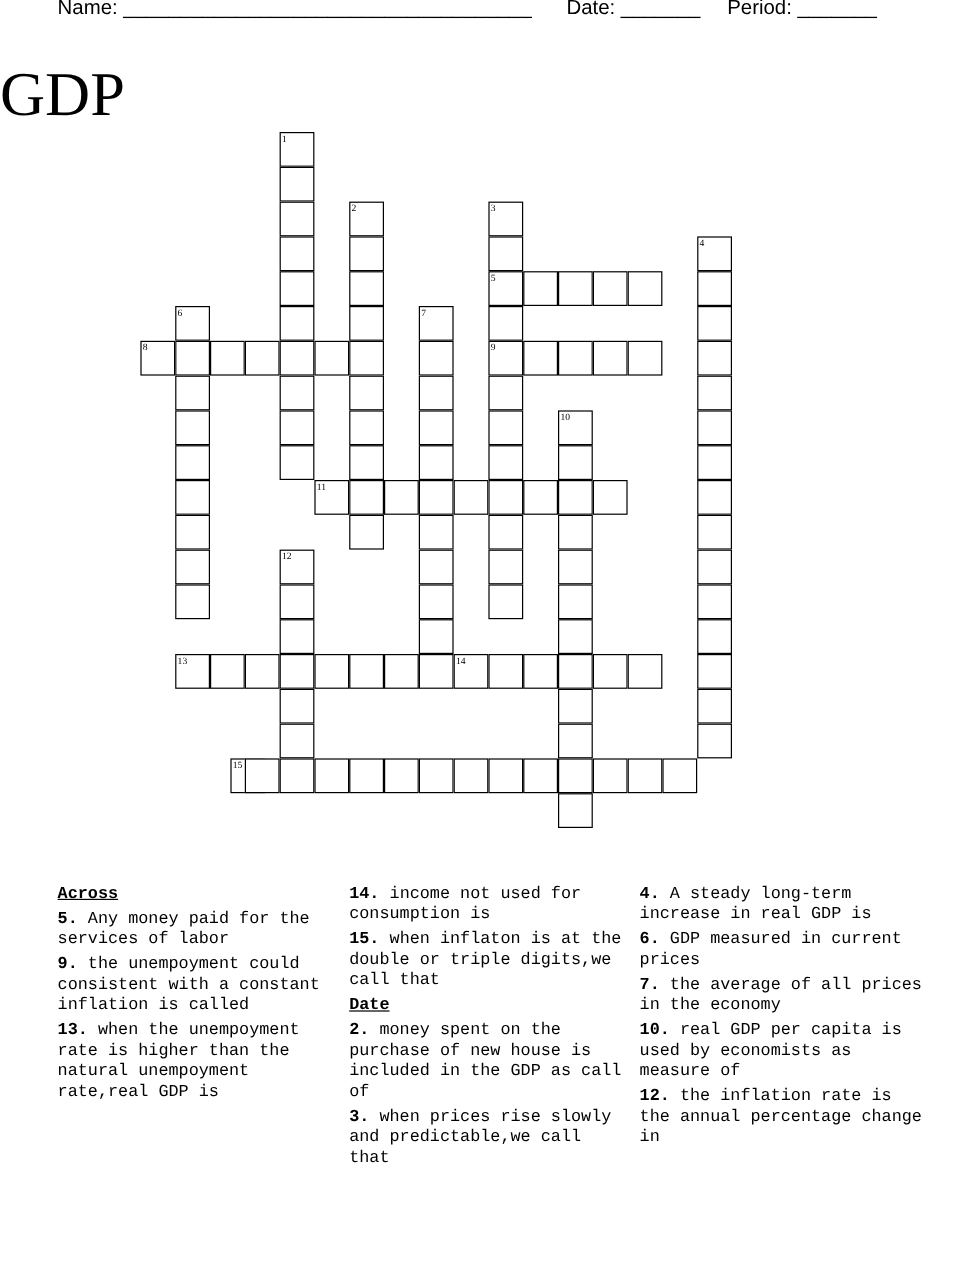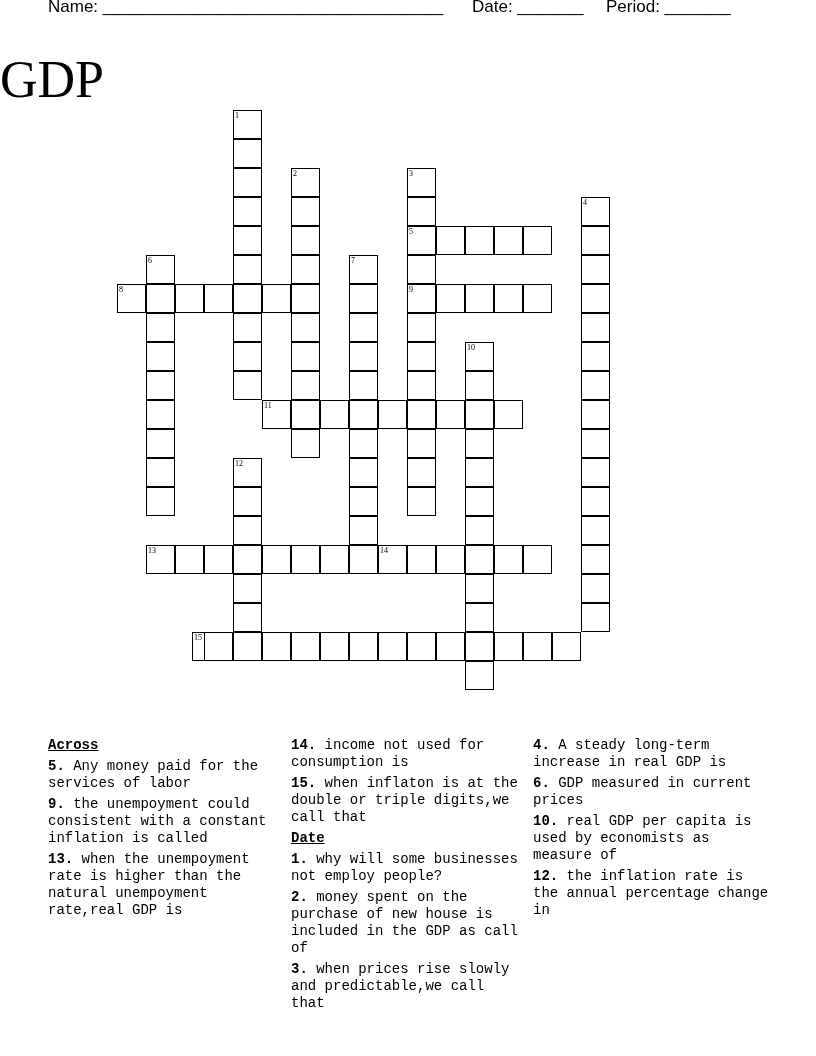--- a/index.html
+++ b/index.html
@@ -204,23 +204,23 @@
   <div class="heading">Across</div>
   <div class="clue"><b>5.</b><span> Any money paid for the services of labor</span></div>
   <div class="clue"><b>9.</b><span> the unempoyment could consistent with a constant inflation is called</span></div>
   <div class="clue"><b>13.</b><span> when the unempoyment rate is higher than the natural unempoyment rate,real GDP is</span></div>
 </div>
 
 <div class="clues col2">
   <div class="clue"><b>14.</b><span> income not used for consumption is</span></div>
   <div class="clue"><b>15.</b><span> when inflaton is at the double or triple digits,we call that</span></div>
   <div class="heading">Date</div>
-  <div class="clue"><b>1.</b><span> why will some businesses not employ people?</span></div>
   <div class="clue"><b>2.</b><span> money spent on the purchase of new house is included in the GDP as call of</span></div>
   <div class="clue"><b>3.</b><span> when prices rise slowly and predictable,we call that</span></div>
 </div>
 
 <div class="clues col3">
   <div class="clue"><b>4.</b><span> A steady long-term increase in real GDP is</span></div>
   <div class="clue"><b>6.</b><span> GDP measured in current prices</span></div>
+  <div class="clue"><b>7.</b><span> the average of all prices in the economy</span></div>
   <div class="clue"><b>10.</b><span> real GDP per capita is used by economists as measure of</span></div>
   <div class="clue"><b>12.</b><span> the inflation rate is the annual percentage change in</span></div>
 </div>
 
 </body></html>

